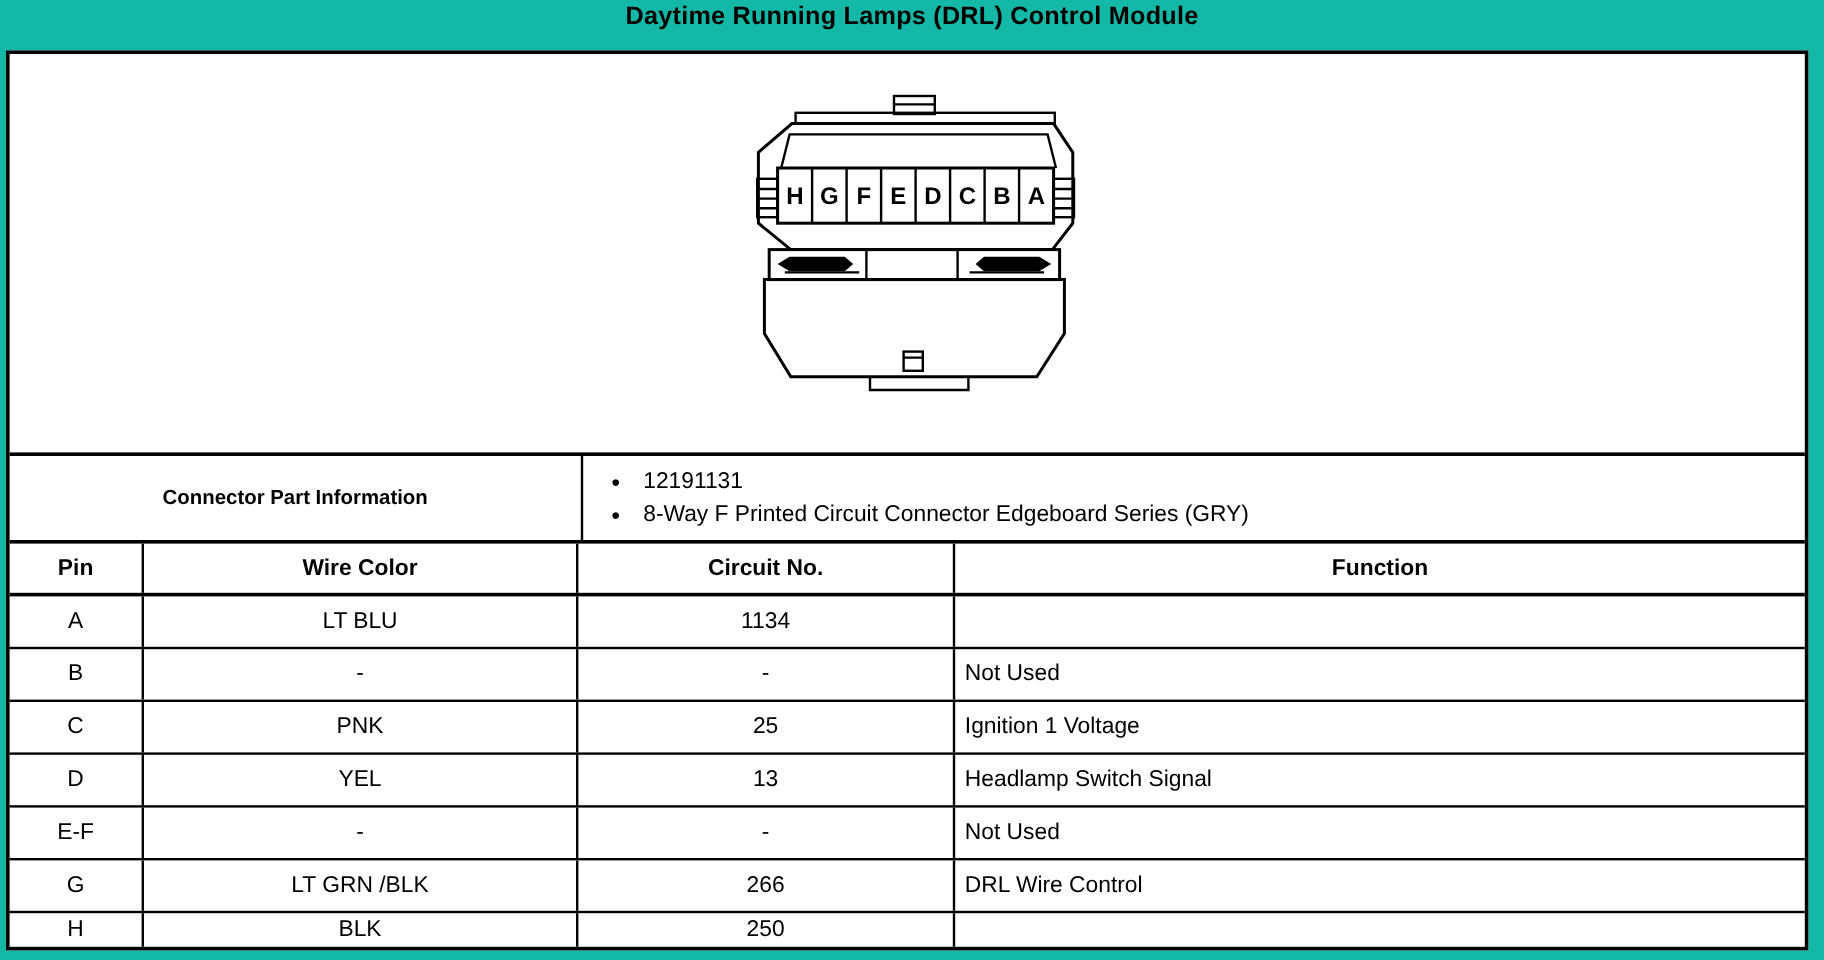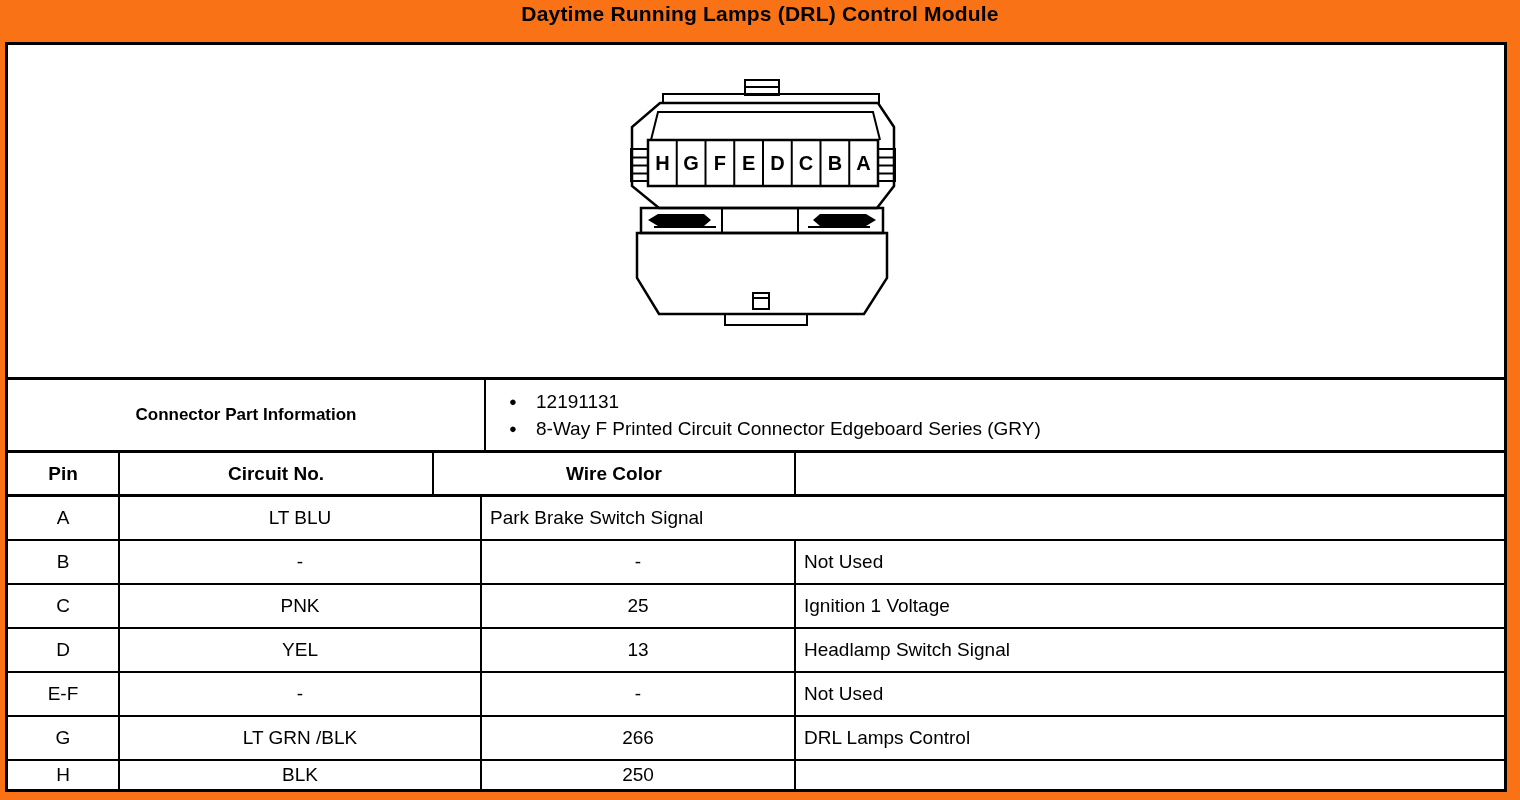--- a/index.html
+++ b/index.html
@@ -6,21 +6,21 @@
     margin: 0;
     padding: 0;
     background: #ffffff;
     font-family: "Liberation Sans", sans-serif;
     color: #000000;
   }
   .page {
     position: relative;
     width: 1520px;
     height: 800px;
-    background: #f97316;
+    background: #14b8a6;
     overflow: hidden;
   }
   .title {
     position: absolute;
     top: 2px;
     left: 0;
     width: 100%;
     text-align: center;
     font-size: 21px;
     font-weight: bold;
@@ -206,28 +206,29 @@
         </div>
         <div class="bullet-item">
           <span class="bullet">●</span>
           <span>8-Way F Printed Circuit Connector Edgeboard Series (GRY)</span>
         </div>
       </div>
     </div>
 
     <div class="trow thead">
       <div class="cell c-pin">Pin</div>
+      <div class="cell c-wire">Wire Color</div>
       <div class="cell c-circ">Circuit No.</div>
-      <div class="cell c-wire">Wire Color</div>
+      <div class="cell c-func">Function</div>
     </div>
 
     <div class="trow">
       <div class="cell c-pin">A</div>
       <div class="cell c-wire">LT BLU</div>
-      <div class="cell c-func">Park Brake Switch Signal</div>
+      <div class="cell c-circ">1134</div>
     </div>
     <div class="trow">
       <div class="cell c-pin">B</div>
       <div class="cell c-wire">-</div>
       <div class="cell c-circ">-</div>
       <div class="cell c-func">Not Used</div>
     </div>
     <div class="trow">
       <div class="cell c-pin">C</div>
       <div class="cell c-wire">PNK</div>
@@ -243,21 +244,21 @@
     <div class="trow">
       <div class="cell c-pin">E-F</div>
       <div class="cell c-wire">-</div>
       <div class="cell c-circ">-</div>
       <div class="cell c-func">Not Used</div>
     </div>
     <div class="trow">
       <div class="cell c-pin">G</div>
       <div class="cell c-wire">LT GRN /BLK</div>
       <div class="cell c-circ">266</div>
-      <div class="cell c-func">DRL Lamps Control</div>
+      <div class="cell c-func">DRL Wire Control</div>
     </div>
     <div class="trow">
       <div class="cell c-pin">H</div>
       <div class="cell c-wire">BLK</div>
       <div class="cell c-circ">250</div>
     </div>
 
   </div>
 </div>
 

